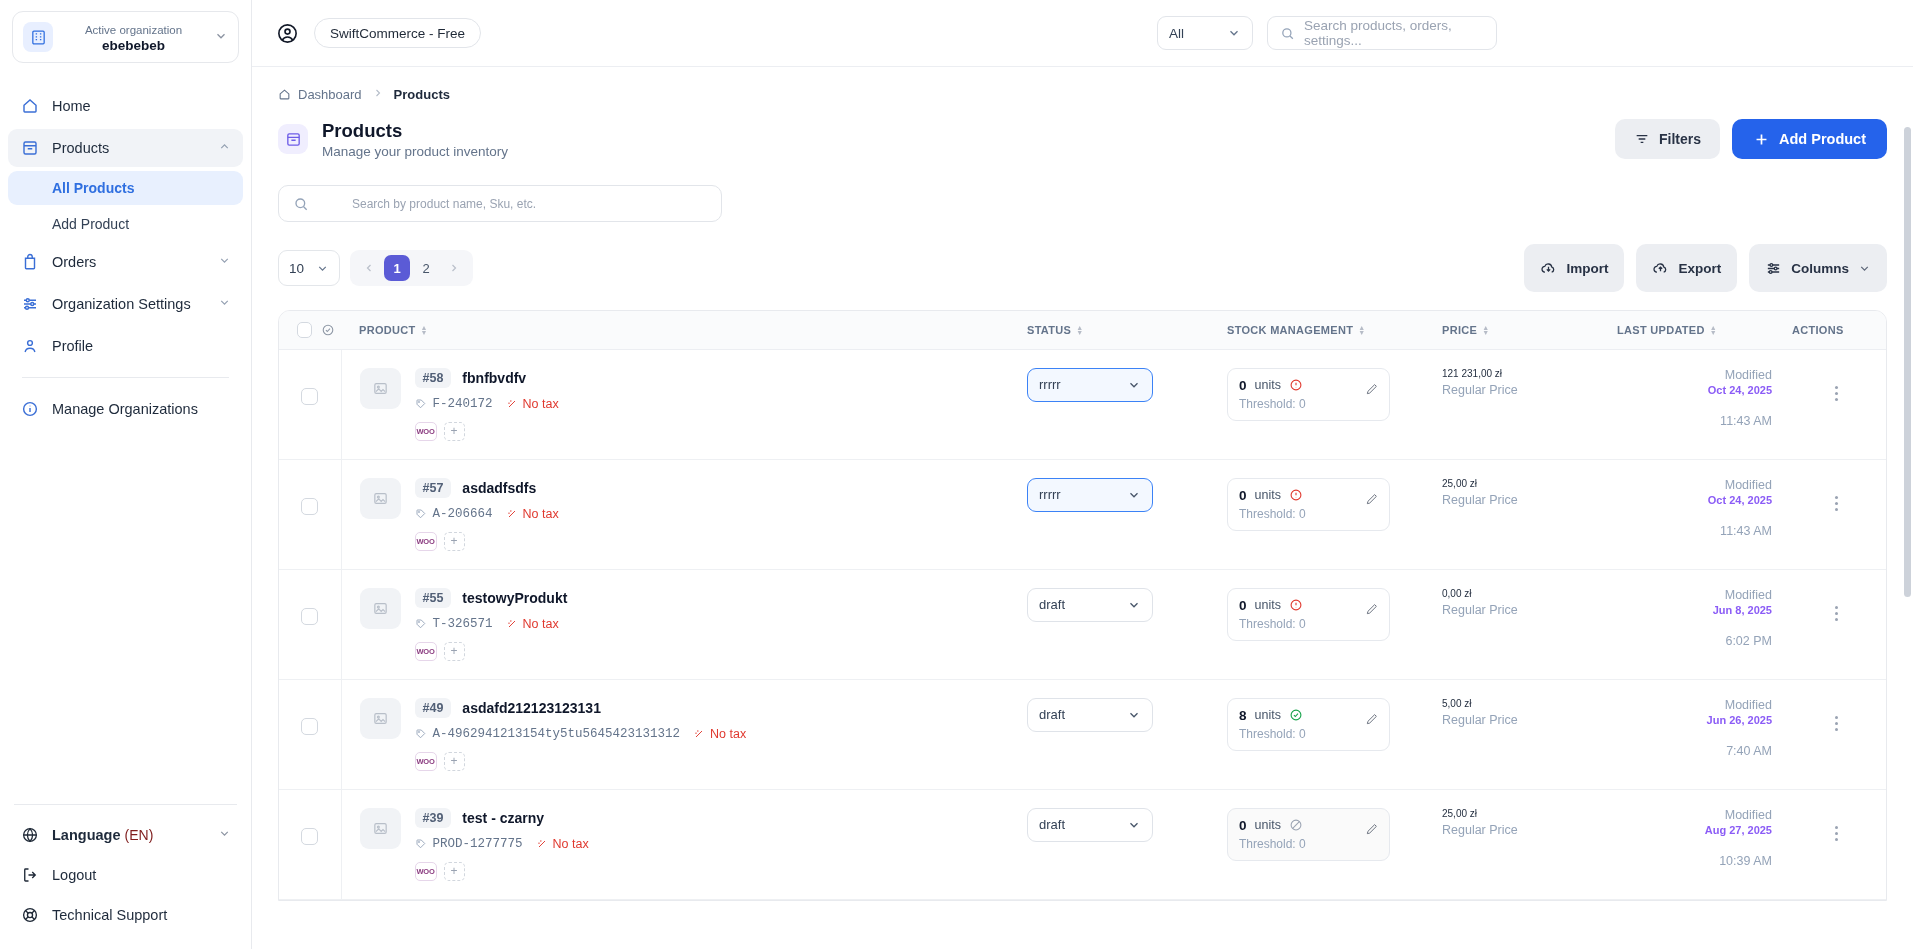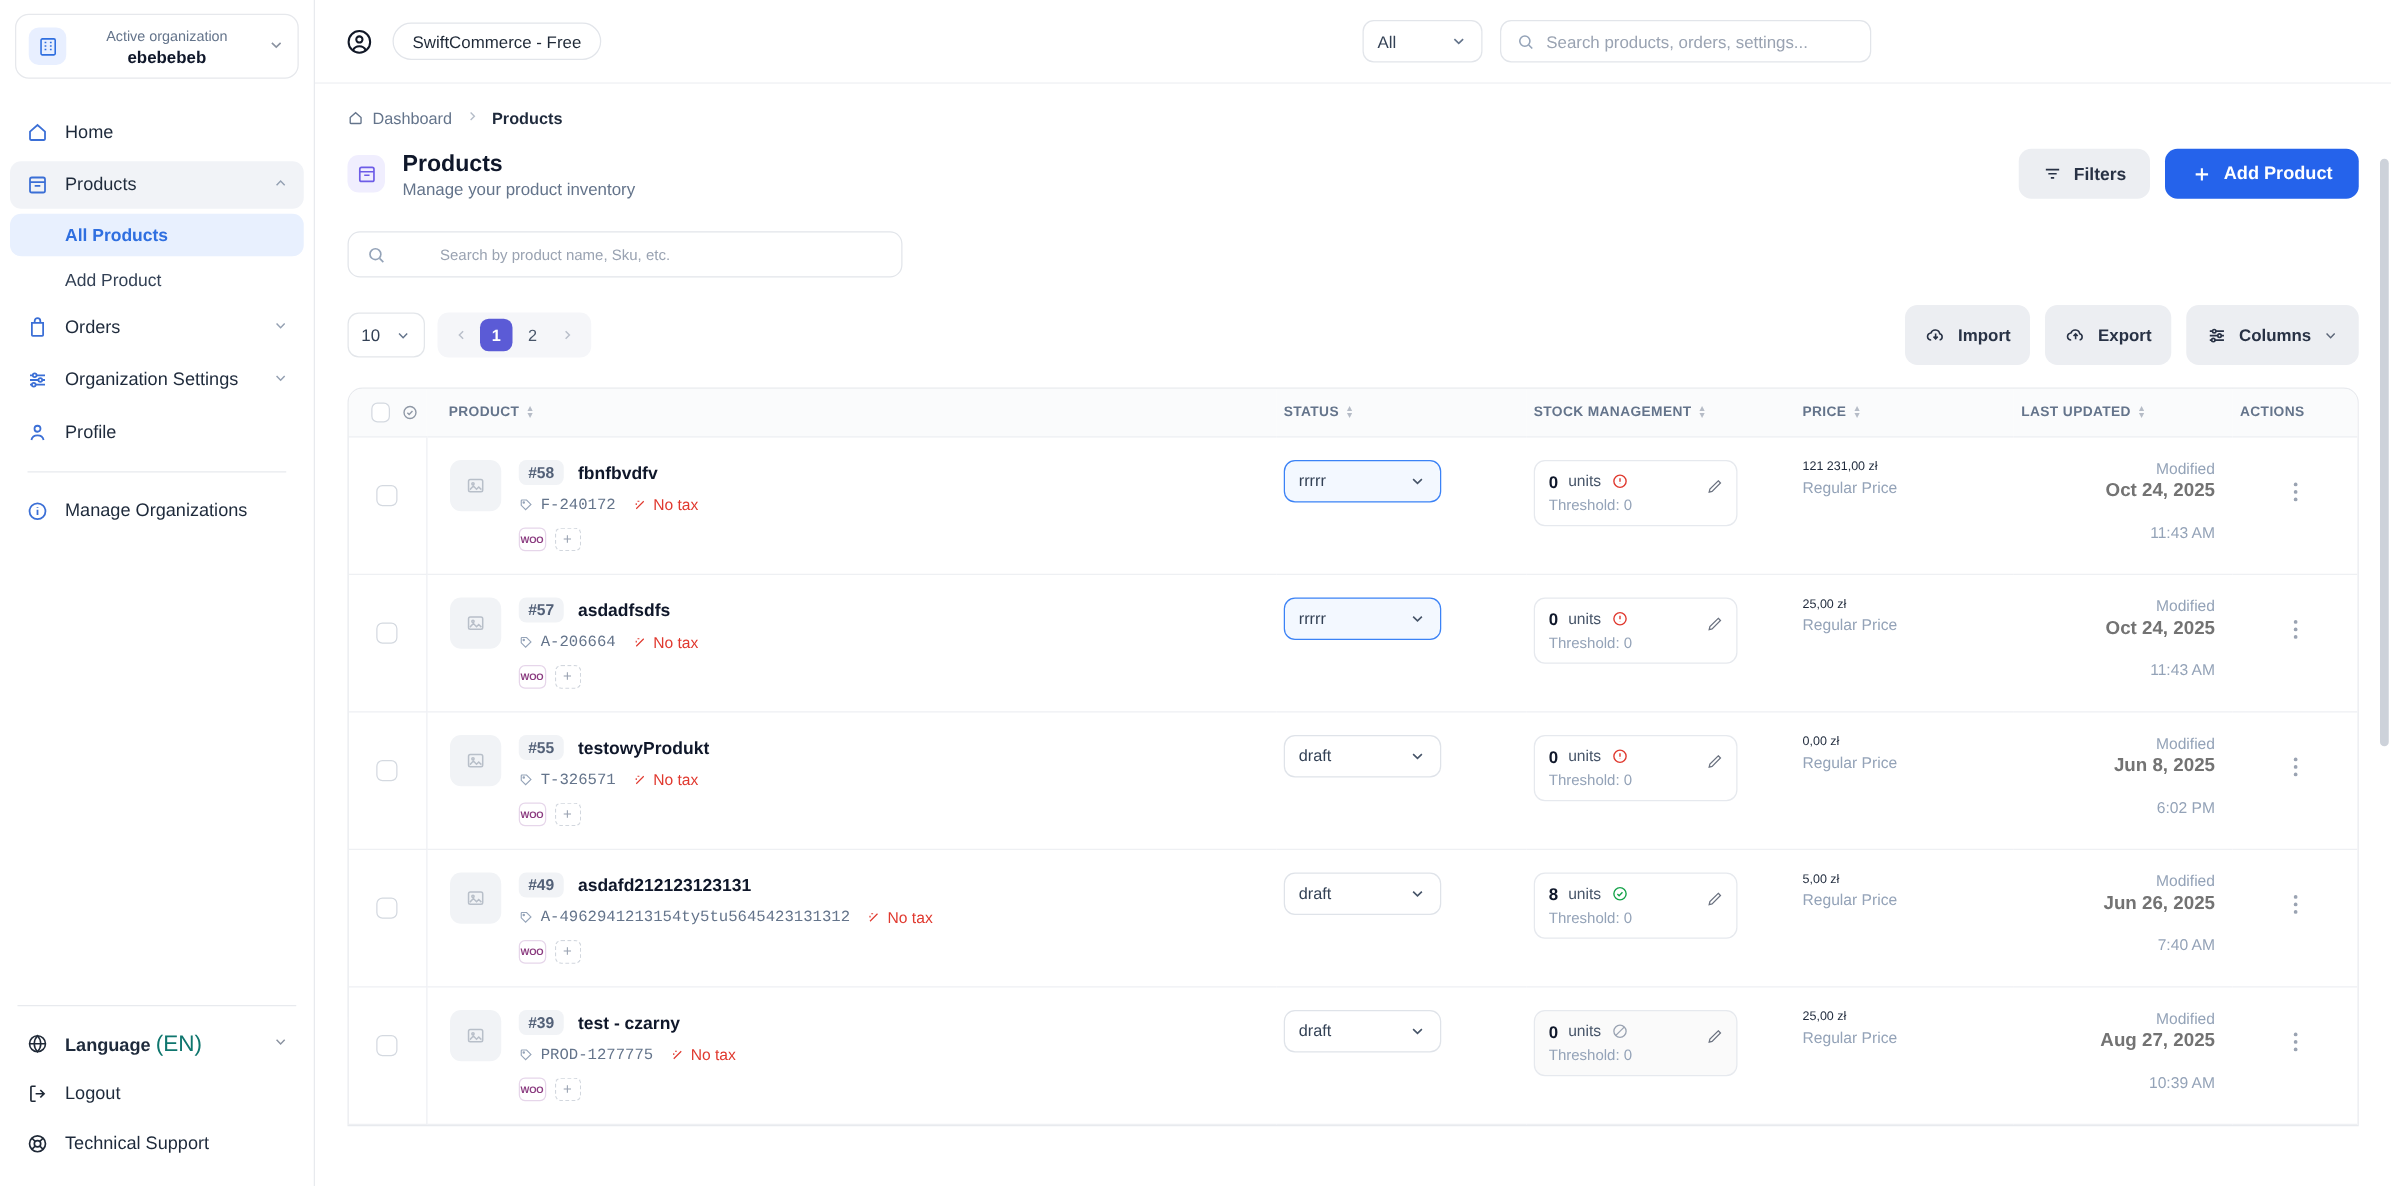--- a/index.html
+++ b/index.html
@@ -50,42 +50,42 @@
   .nav-sep { height:1px; background:#e8eaee; margin:12px 14px; }
 
   .sidebar-bottom { position:absolute; left:0; bottom:0; width:100%; padding:0 8px 14px 8px; }
   .sidebar-bottom .nav-sep { margin:0 6px 10px 6px; }
   .bot-item {
     height:40px; border-radius:9px; display:flex; align-items:center;
     padding:0 12px; gap:13px; cursor:pointer;
   }
   .bot-item .ico { width:19px; height:19px; flex:none; color:#1f2937; display:flex; align-items:center; justify-content:center;}
   .bot-item .lbl { font-size:14.5px; color:#1e2a3b; flex:1; }
-  .bot-item .lang-code { font-size:18px; color:#0f766e; font-weight:normal; }
+  .bot-item .lang-code { font-size:14px; color:#7f1d1d; font-weight:normal; }
 
   
   .main { flex:1; height:949px; display:flex; flex-direction:column; background:#ffffff; overflow:hidden; position:relative;}
 
   .topbar {
     height:67px; min-height:67px; border-bottom:1px solid #eceef2;
     display:flex; align-items:center; padding:0 22px; gap:14px; background:#fff;
   }
   .avatar-btn { width:26px;height:26px; color:#111827; display:flex;align-items:center;justify-content:center; flex:none;}
   .brand-pill {
     height:30px; border:1px solid #e2e5ea; border-radius:16px;
     display:flex; align-items:center; padding:0 15px; font-size:13.5px; color:#1f2937;
   }
   .topbar-spacer { flex:1; }
   .scope-select {
     width:96px; height:34px; border:1px solid #e2e5ea; border-radius:9px;
     display:flex; align-items:center; justify-content:space-between;
     padding:0 11px; font-size:13.5px; color:#334155; background:#fff;
   }
   .top-search {
-    width:297px; height:34px; border:1px solid #e2e5ea; border-radius:9px;
+    width:230px; height:34px; border:1px solid #e2e5ea; border-radius:9px;
     display:flex; align-items:center; gap:9px; padding:0 12px; background:#fff;
   }
   .top-search .ph { font-size:13.5px; color:#9aa3b2; }
   .right-pad { width:380px; }
 
   .content { flex:1; overflow:hidden; position:relative; background:#fff; }
   .content-inner { padding:0 26px 0 26px; }
 
   .breadcrumb { display:flex; align-items:center; gap:10px; height:46px; padding-top:8px;}
   .crumb { font-size:13px; color:#64748b; display:flex; align-items:center; gap:7px; }
@@ -204,21 +204,21 @@
   .stk-num { font-size:13.5px; font-weight:bold; color:#0f172a; }
   .stk-unit { font-size:12.5px; color:#475569; }
   .stk-thr { font-size:12px; color:#94a3b8; margin-top:4px; }
   .pencil { position:absolute; right:10px; top:13px; color:#6b7280; cursor:pointer; }
 
   .price-v { font-size:10px; color:#1e293b; }
   .price-l { font-size:12.5px; color:#94a3b8; margin-top:4px; }
 
   .upd { text-align:right; padding-right:8px; }
   .upd-m { font-size:12.5px; color:#94a3b8; }
-  .upd-d { font-size:15px; font-weight:bold; color:#737373; margin-top:2px;}
+  .upd-d { font-size:11px; font-weight:bold; color:#8b5cf6; margin-top:2px;}
   .upd-t { font-size:12.5px; color:#94a3b8; margin-top:18px;}
 
   .kebab { color:#9aa3b2; font-size:15px; text-align:center; margin-top:18px; cursor:pointer; letter-spacing:0; line-height:4px;}
   .kebab div { width:3px;height:3px;border-radius:50%;background:#9aa3b2;margin:0 auto 3px auto;}
 
   
   .vscroll { position:absolute; right:2px; top:60px; width:7px; height:880px; }
   .vscroll .thumbbar { position:absolute; top:0; width:7px; height:470px; background:#cdd2da; border-radius:4px; }
 </style>
 </head>

